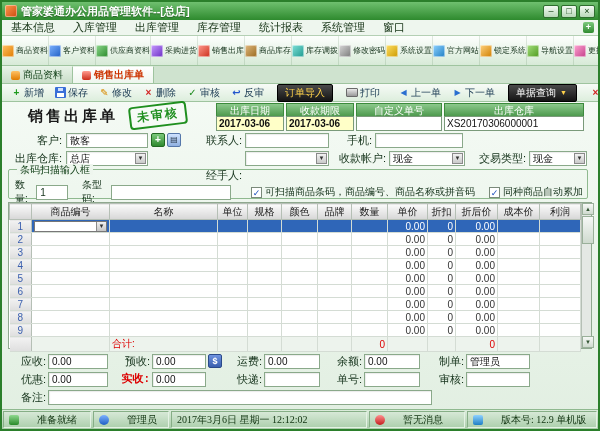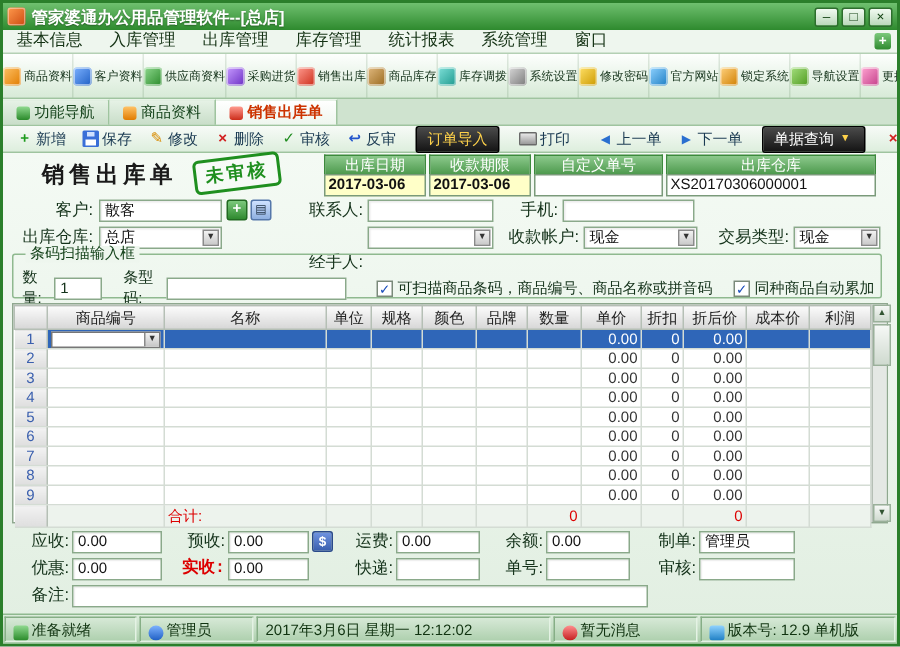--- a/index.html
+++ b/index.html
@@ -139,22 +139,22 @@
   .vs-btn { position:absolute; left:0; width:12px; height:12px; background:linear-gradient(#f6f8f6,#cfdacf);
     border:1px solid #9ab09a; font-size:6px; line-height:10px; text-align:center; color:#335533; }
   .vs-btn.up { top:0; } .vs-btn.down { bottom:0; }
   .vs-thumb { position:absolute; left:0; top:13px; width:12px; height:28px;
     background:linear-gradient(#f6f8f6,#cfdacf); border:1px solid #9ab09a; }
 
   
   .statusbar { position:absolute; left:0; bottom:0; width:100%; height:20px;
     background:linear-gradient(#dcecdc,#a9cda9); border-top:1px solid #8fb98f;
     display:flex; align-items:stretch; font-size:10px; color:#103310; }
-  .sb-seg { display:flex; align-items:flex-end; gap:2px; padding:0 5px;
-    border:1px solid; border-color:#86ae86 #e4f2e4 #e4f2e4 #86ae86; margin:1px; white-space:nowrap; overflow:hidden; }
+  .sb-seg { display:flex; align-items:center; gap:18px; padding:0 5px;
+    border:1px solid; border-color:#86ae86 #e4f2e4 #e4f2e4 #86ae86; margin:1px; white-space:nowrap; overflow:hidden;font-family:Liberation Serif, serif; }
   .sb-ic { width:10px; height:10px; border-radius:2px; flex:none; }
   .sb-ic.ready { background:linear-gradient(#8fd98f,#2a8a2a); }
   .sb-ic.user { background:linear-gradient(#7db2ff,#1f5fc4); border-radius:50%; }
   .sb-ic.msg { background:linear-gradient(#ff8f8f,#c41f1f); border-radius:50%; }
   .sb-ic.ver { background:linear-gradient(#8fd2ff,#1f7fc4); }
   .sb-flex { flex:1; }
 </style>
 </head>
 <body>
 
@@ -203,50 +203,46 @@
     <div class="tb-item">
         <span class="tb-ic"></span>
         <span class="tb-label">商品库存</span>
       </div>
     <div class="tb-item">
         <span class="tb-ic"></span>
         <span class="tb-label">库存调拨</span>
       </div>
     <div class="tb-item">
         <span class="tb-ic"></span>
+        <span class="tb-label">修改密码</span>
+      </div>
+    <div class="tb-item">
+        <span class="tb-ic"></span>
         <span class="tb-label">系统设置</span>
       </div>
     <div class="tb-item">
         <span class="tb-ic"></span>
-        <span class="tb-label">修改密码</span>
-      </div>
-    <div class="tb-item">
-        <span class="tb-ic"></span>
         <span class="tb-label">官方网站</span>
       </div>
     <div class="tb-item">
         <span class="tb-ic"></span>
         <span class="tb-label">锁定系统</span>
       </div>
     <div class="tb-item">
         <span class="tb-ic"></span>
         <span class="tb-label">导航设置</span>
       </div>
     <div class="tb-item">
         <span class="tb-ic"></span>
         <span class="tb-label">更换皮肤</span>
       </div>
 
   </div>
 
   <div class="tabbar">
-    <div class="tab">
-        <span class="tab-ic nav"></span>
-        <span>功能导航</span>
-      </div>
     <div class="tab">
         <span class="tab-ic prod"></span>
         <span>商品资料</span>
       </div>
     <div class="tab active">
         <span class="tab-ic sale"></span>
         <span>销售出库单</span>
       </div>
   </div>
 

